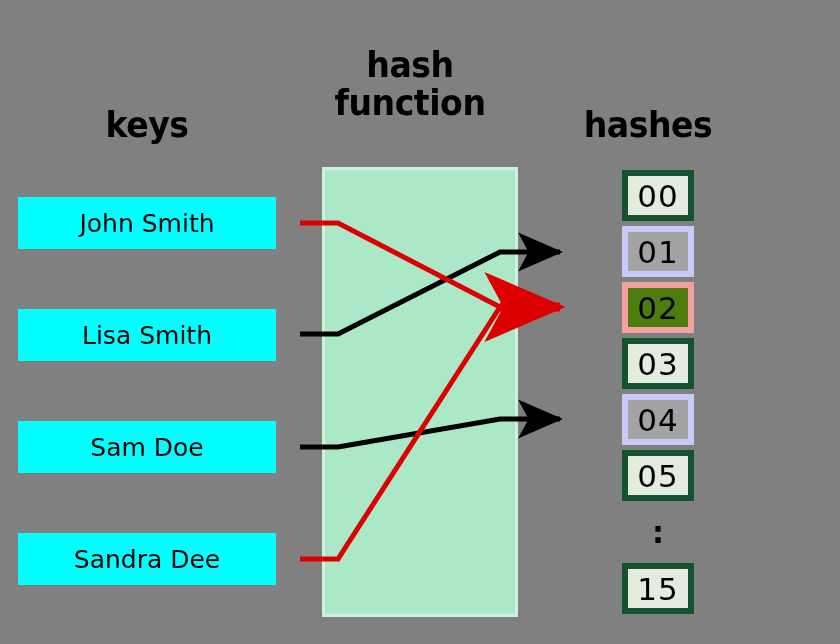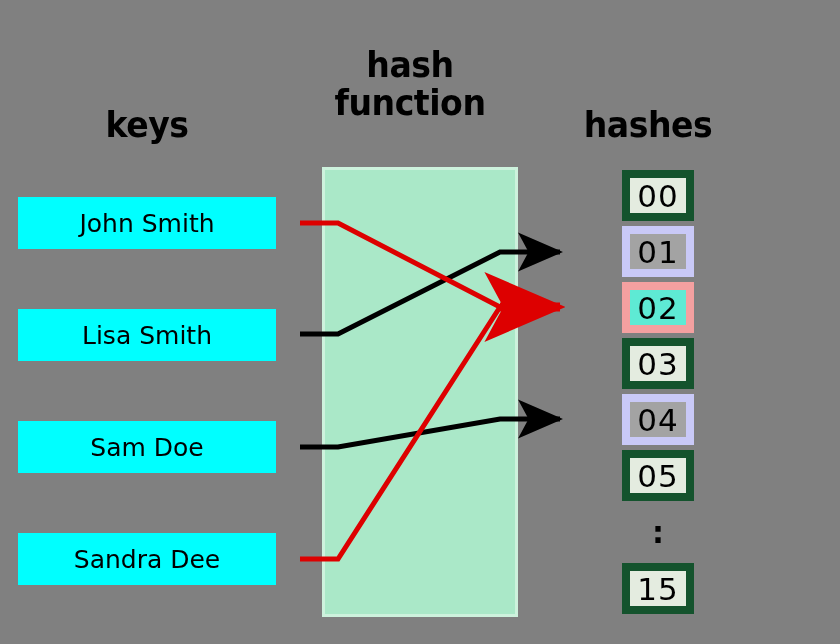--- a/index.html
+++ b/index.html
@@ -69,32 +69,32 @@
     box-sizing: border-box;
   }
 
   
   .hash-box {
     position: absolute;
     left: 622px;
     width: 72px;
     height: 51px;
     box-sizing: border-box;
-    border: 8px solid #14532d;
+    border: 6px solid #14532d;
     display: flex;
     align-items: center;
     justify-content: center;
     color: #000000;
     font-size: 31px;
     font-family: "DejaVu Sans", sans-serif;
     letter-spacing: 1px;
   }
   .hash-plain  { background: #e4ece0; }
   .hash-purple { background: #a3a3a3; border-color: #c9c9f7; }
-  .hash-red    { background: #5eead4; border-color: #f4a0a0; }
+  .hash-red    { background: #4d7c0f; border-color: #f4a0a0; }
 
   #hash-0 { top: 170px; }
   #hash-1 { top: 226px; }
   #hash-2 { top: 282px; }
   #hash-3 { top: 338px; }
   #hash-4 { top: 394px; }
   #hash-5 { top: 450px; }
   #hash-15 { top: 563px; }
 
   

